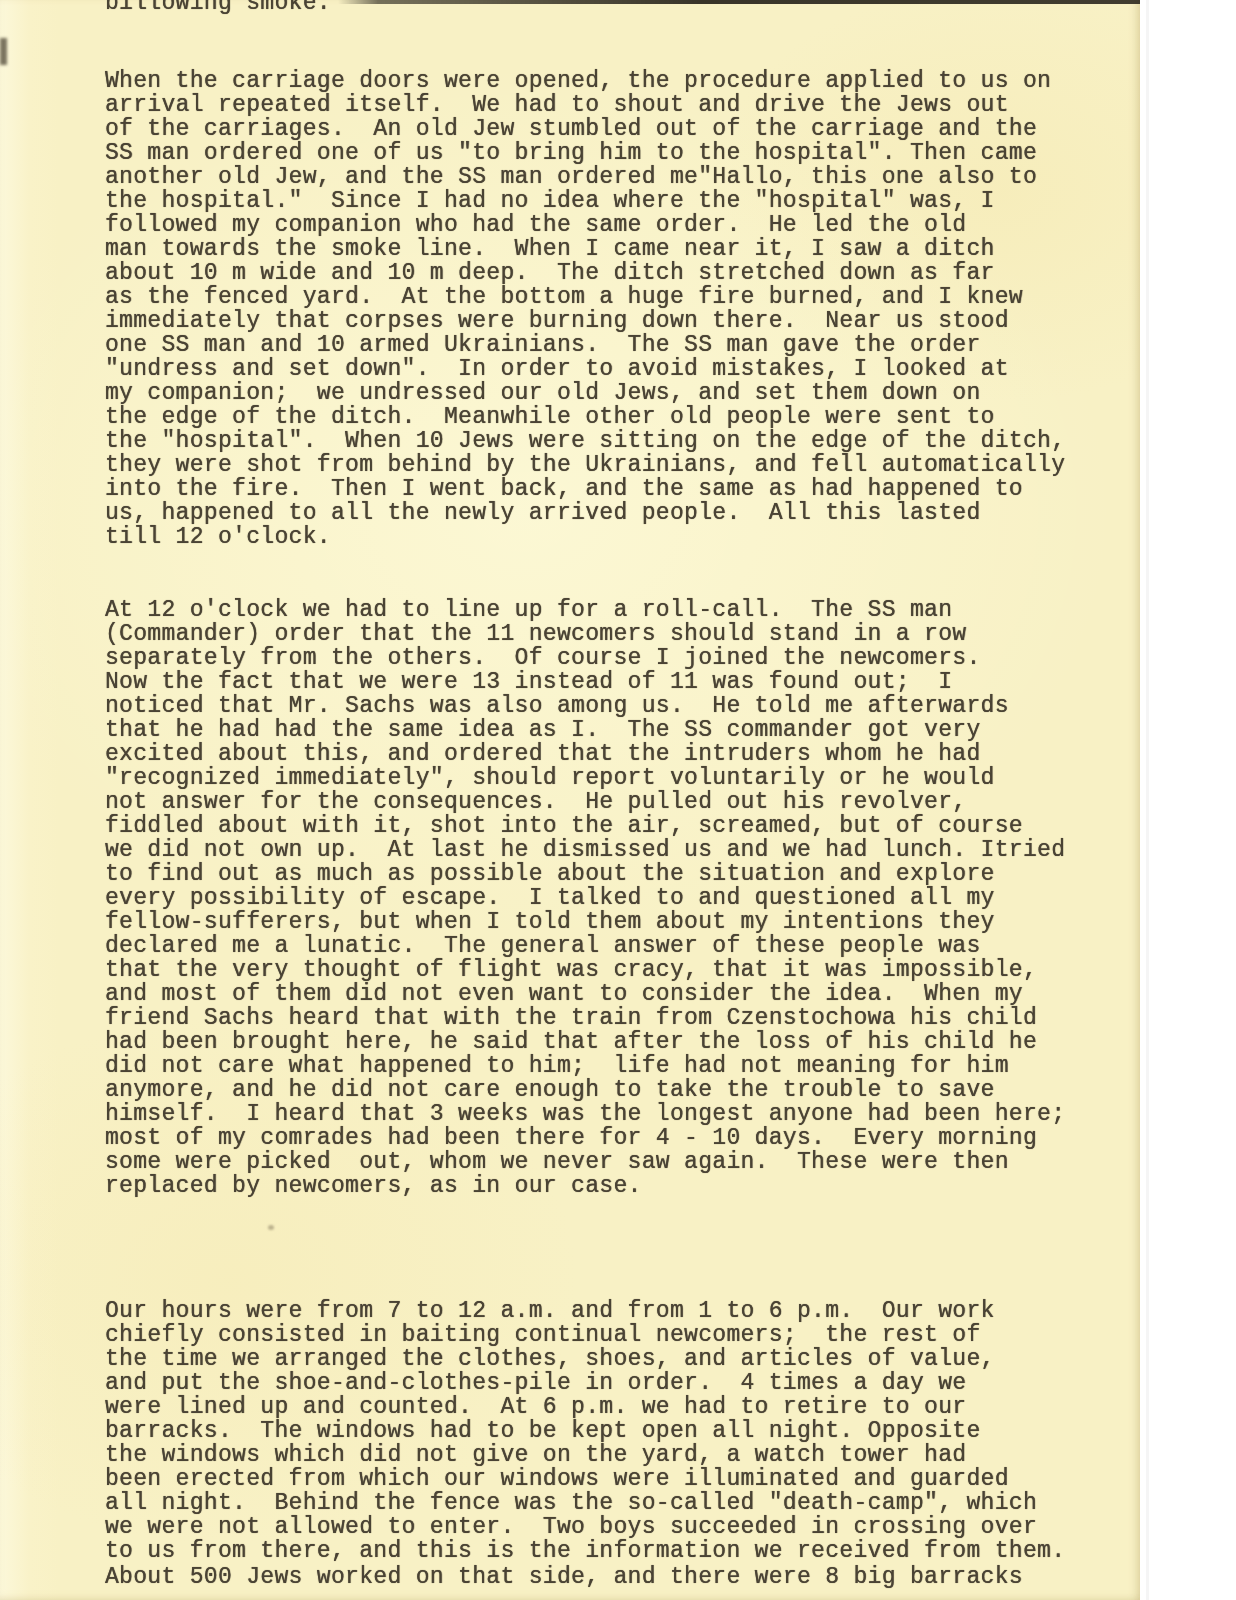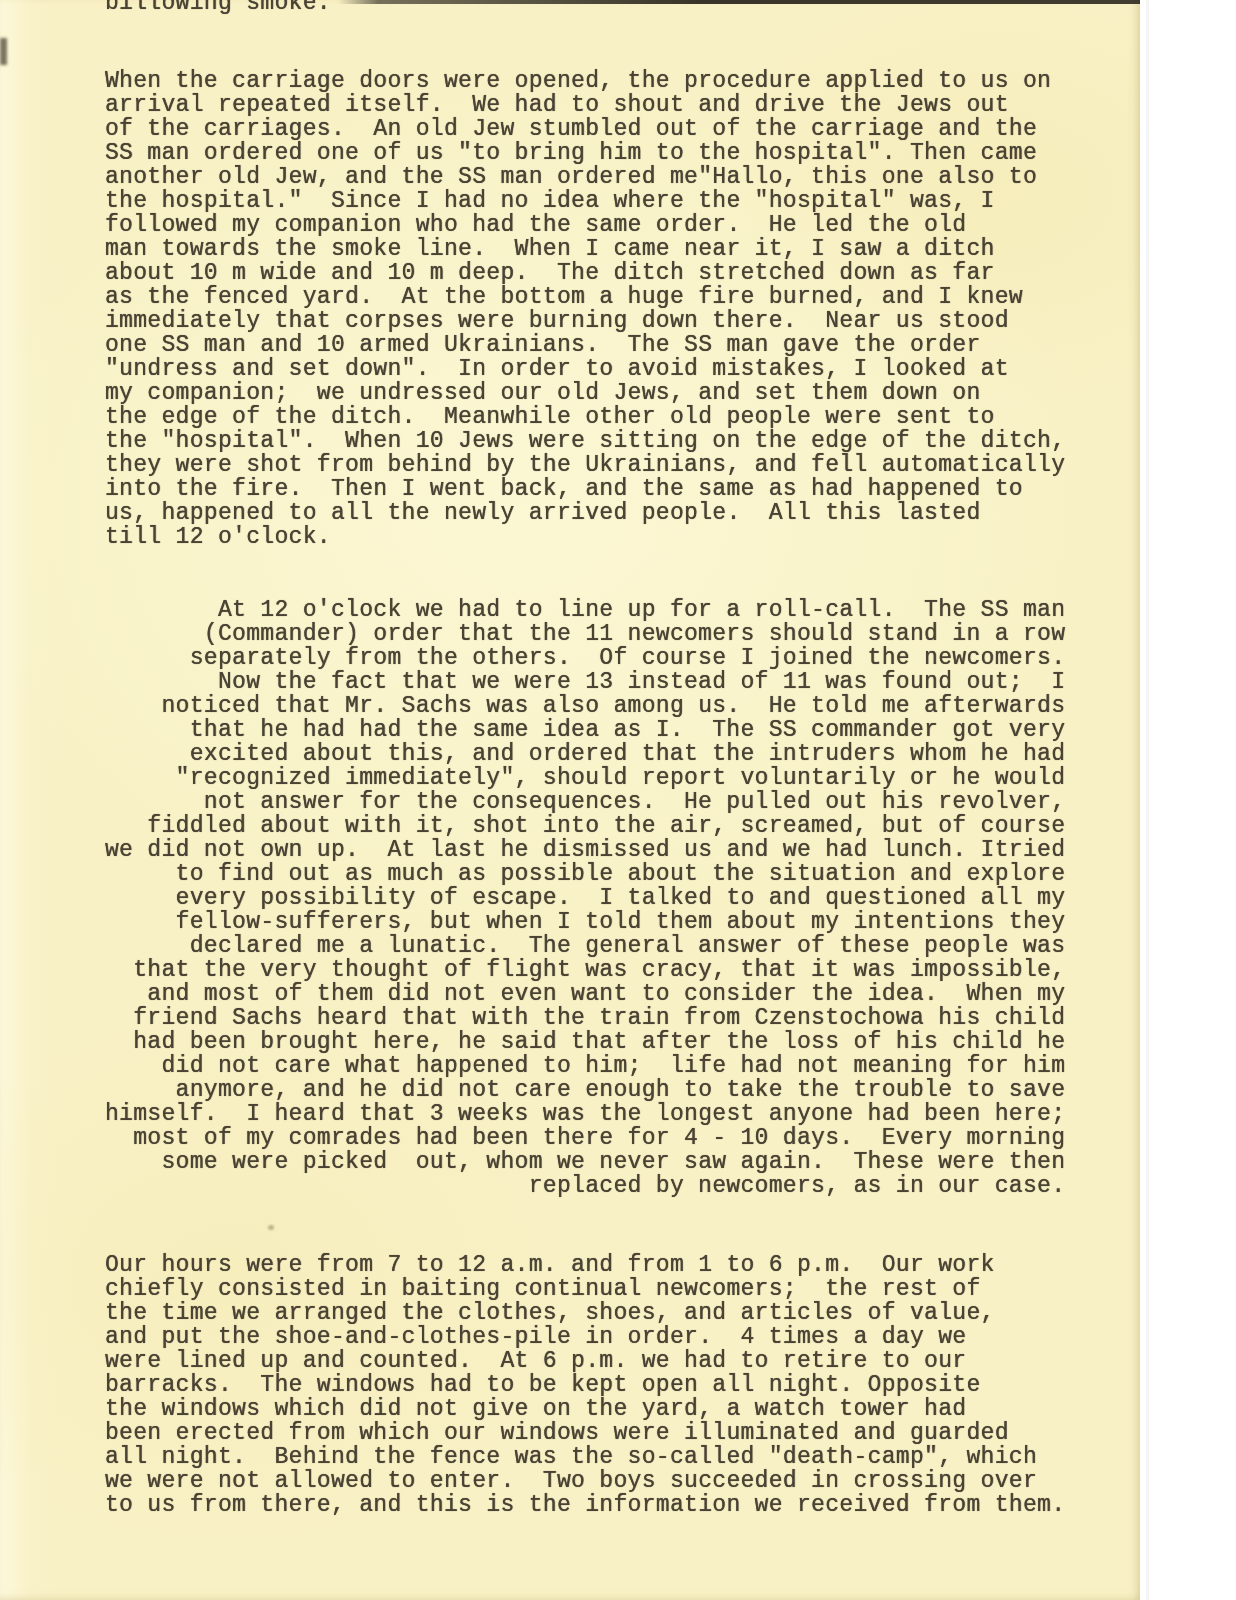--- a/index.html
+++ b/index.html
@@ -83,22 +83,22 @@
     white-space: pre-wrap;
     font-family: "Liberation Mono", "DejaVu Sans Mono", monospace;
     font-size: 23px;
     line-height: 24px;
     letter-spacing: 0.32px;
     color: #4a4334;
     text-shadow: 0 0 0.8px rgba(62,55,42,0.85), 0.6px 0.4px 0.6px rgba(62,55,42,0.28);
   }
   .clipped-line { top: -9px; }
   .para-1 { top: 69px; }
-  .para-2 { top: 598px; text-align: right; }
-  .para-3 { top: 1253px; }
+  .para-2 { top: 598px; }
+  .para-3 { top: 1299px; }
   .para-4 { top: 1565px; }
 </style>
 </head>
 <body>
 
 <div class="stage">
   <div class="paper">
     <div class="top-edge"></div>
     <div class="left-smudge"></div>
     <div class="dot-smudge"></div>
@@ -157,14 +157,15 @@
 the time we arranged the clothes, shoes, and articles of value,
 and put the shoe-and-clothes-pile in order.  4 times a day we
 were lined up and counted.  At 6 p.m. we had to retire to our
 barracks.  The windows had to be kept open all night. Opposite
 the windows which did not give on the yard, a watch tower had
 been erected from which our windows were illuminated and guarded
 all night.  Behind the fence was the so-called "death-camp", which
 we were not allowed to enter.  Two boys succeeded in crossing over
 to us from there, and this is the information we received from them.</div>
 
+    <div class="typed para-4">About 500 Jews worked on that side, and there were 8 big barracks</div>
   </div>
 </div>
 
 </body></html>

